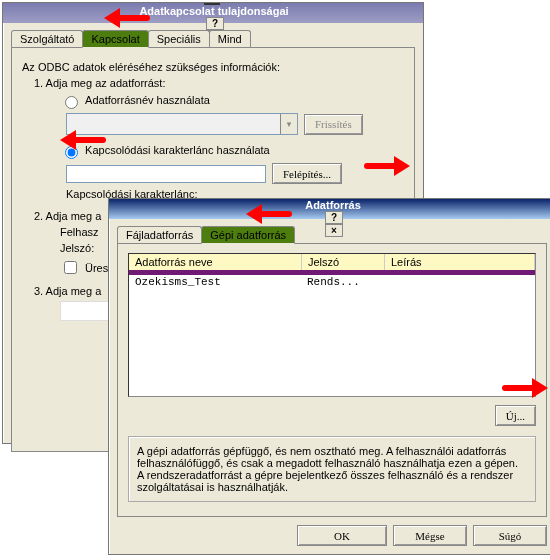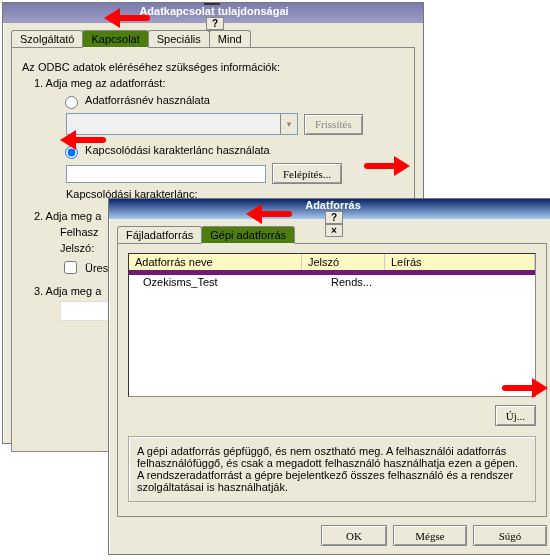--- a/index.html
+++ b/index.html
@@ -61,21 +61,21 @@
   .combo.disabled { background:#f0f0f0; }
   .combo .arrow { width:16px;background:#ece9d8;border-left:1px solid #888;display:flex;align-items:center;justify-content:center; }
   .combo .arrow::after{content:"▾";color:#888;font-size:9px;}
   .lbl { display:inline-block; }
   .list {
     border:1px inset #888;background:#fff;height:142px;overflow:auto;
   }
   .list-header { display:flex;background:#fef9c3;border-bottom:5px solid #701a75; }
   .list-header .col { padding:2px 6px;border-right:1px solid #ccc; }
   .list-row { display:flex; }
-  .list-row .col { padding:1px 14px;overflow:hidden;white-space:nowrap;text-overflow:ellipsis; }
+  .list-row .col { padding:1px 6px;overflow:hidden;white-space:nowrap;text-overflow:ellipsis;font-family:Liberation Mono, monospace; }
   .col-name{width:160px;} .col-type{width:70px;} .col-desc{flex:1;}
   .info {
     border:1px solid #aaa;background:#ece9d8;padding:8px;margin-top:10px;
     box-shadow:1px 1px 0 #fff inset;
   }
   .btnrow { display:flex;justify-content:flex-end;gap:6px;margin-top:8px; }
   .arrow-red {
     position:absolute;width:60px;height:24px;pointer-events:none;z-index:50;
   }
   .arrow-red .line { position:absolute;height:6px;background:#f00;top:9px;left:10px;right:14px;border-radius:3px; }
@@ -173,21 +173,21 @@
           <div class="col col-type">Rends...</div>
           <div class="col col-desc"></div>
         </div>
       </div>
       <div class="btnrow">
         <button class="btn">Új...</button>
       </div>
       <div class="info">A gépi adatforrás gépfüggő, és nem osztható meg. A felhasználói adatforrás felhasználófüggő, és csak a megadott felhasználó használhatja ezen a gépen. A rendszeradatforrást a gépre bejelentkező összes felhasználó és a rendszer szolgáltatásai is használhatják.</div>
     </div>
     <div class="btnrow">
-      <button class="btn" style="width:66px">OK</button>
+      <button class="btn" style="width:90px">OK</button>
       <button class="btn" style="width:74px">Mégse</button>
       <button class="btn" style="width:74px">Súgó</button>
     </div>
   </div>
 </div>
 
 <div class="arrow-red" style="left:104px;top:6px;">
     <div class="line"></div>
     <div class="head"></div>
   </div>

